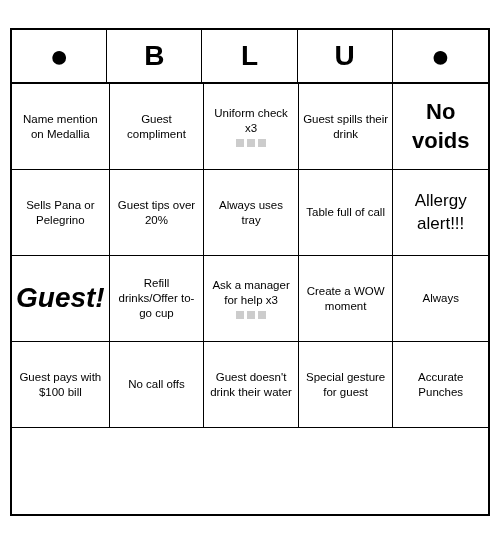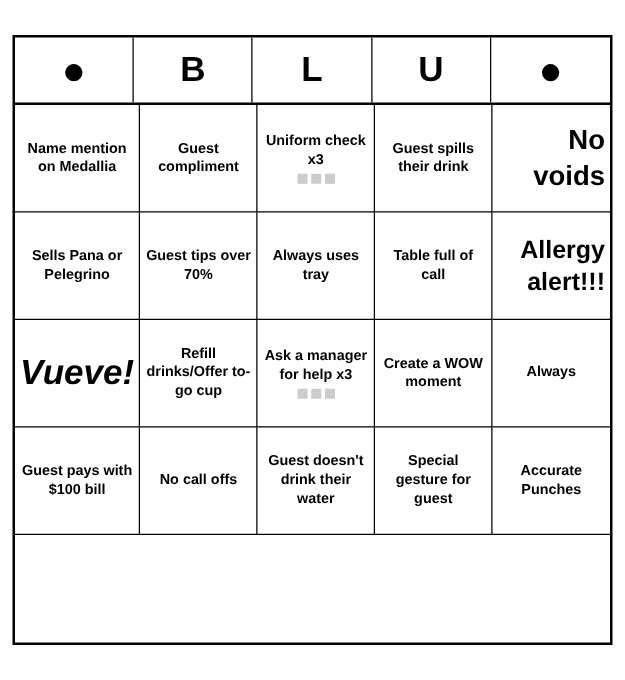--- a/index.html
+++ b/index.html
@@ -43,33 +43,30 @@
       border-bottom: 1px solid #000;
       display: flex;
       flex-direction: column;
       justify-content: center;
       align-items: center;
       padding: 4px;
       min-height: 86px;
       text-align: center;
       font-size: 11.5px;
       line-height: 1.3;
-      font-weight: bold;
     }
     .bingo-cell:nth-child(5n) { border-right: none; }
     .bingo-cell:nth-child(n+21) { border-bottom: none; }
     .bingo-cell.large-text {
       font-size: 22px;
       font-weight: bold;
-      text-align: right;
     }
     .bingo-cell.medium-text {
-      font-size: 20px;
-      font-weight: bold;
-      text-align: right;
+      font-size: 17px;
+      font-weight: normal;
     }
     .dots-row {
       display: flex;
       gap: 3px;
       margin-top: 4px;
     }
     .dot-sq {
       width: 8px;
       height: 8px;
       background: #ccc;
@@ -108,30 +105,30 @@
         </div>
       </div>
       <div class="bingo-cell">
         <span>Guest spills their drink</span>
       </div>
       <div class="bingo-cell large-text">No voids</div>
       <div class="bingo-cell">
         <span>Sells Pana or Pelegrino</span>
       </div>
       <div class="bingo-cell">
-        <span>Guest tips over 70%</span>
+        <span>Guest tips over 20%</span>
       </div>
       <div class="bingo-cell">
         <span>Always uses tray</span>
       </div>
       <div class="bingo-cell">
         <span>Table full of call</span>
       </div>
       <div class="bingo-cell medium-text">Allergy alert!!!</div>
-      <div class="bingo-cell free-cell">Vueve!</div>
+      <div class="bingo-cell free-cell">Guest!</div>
       <div class="bingo-cell">
         <span>Refill drinks/Offer to-go cup</span>
       </div>
       <div class="bingo-cell">
         <span>Ask a manager for help x3</span>
         <div class="dots-row">
           <span class="dot-sq"></span>
           <span class="dot-sq"></span>
           <span class="dot-sq"></span>
         </div>

